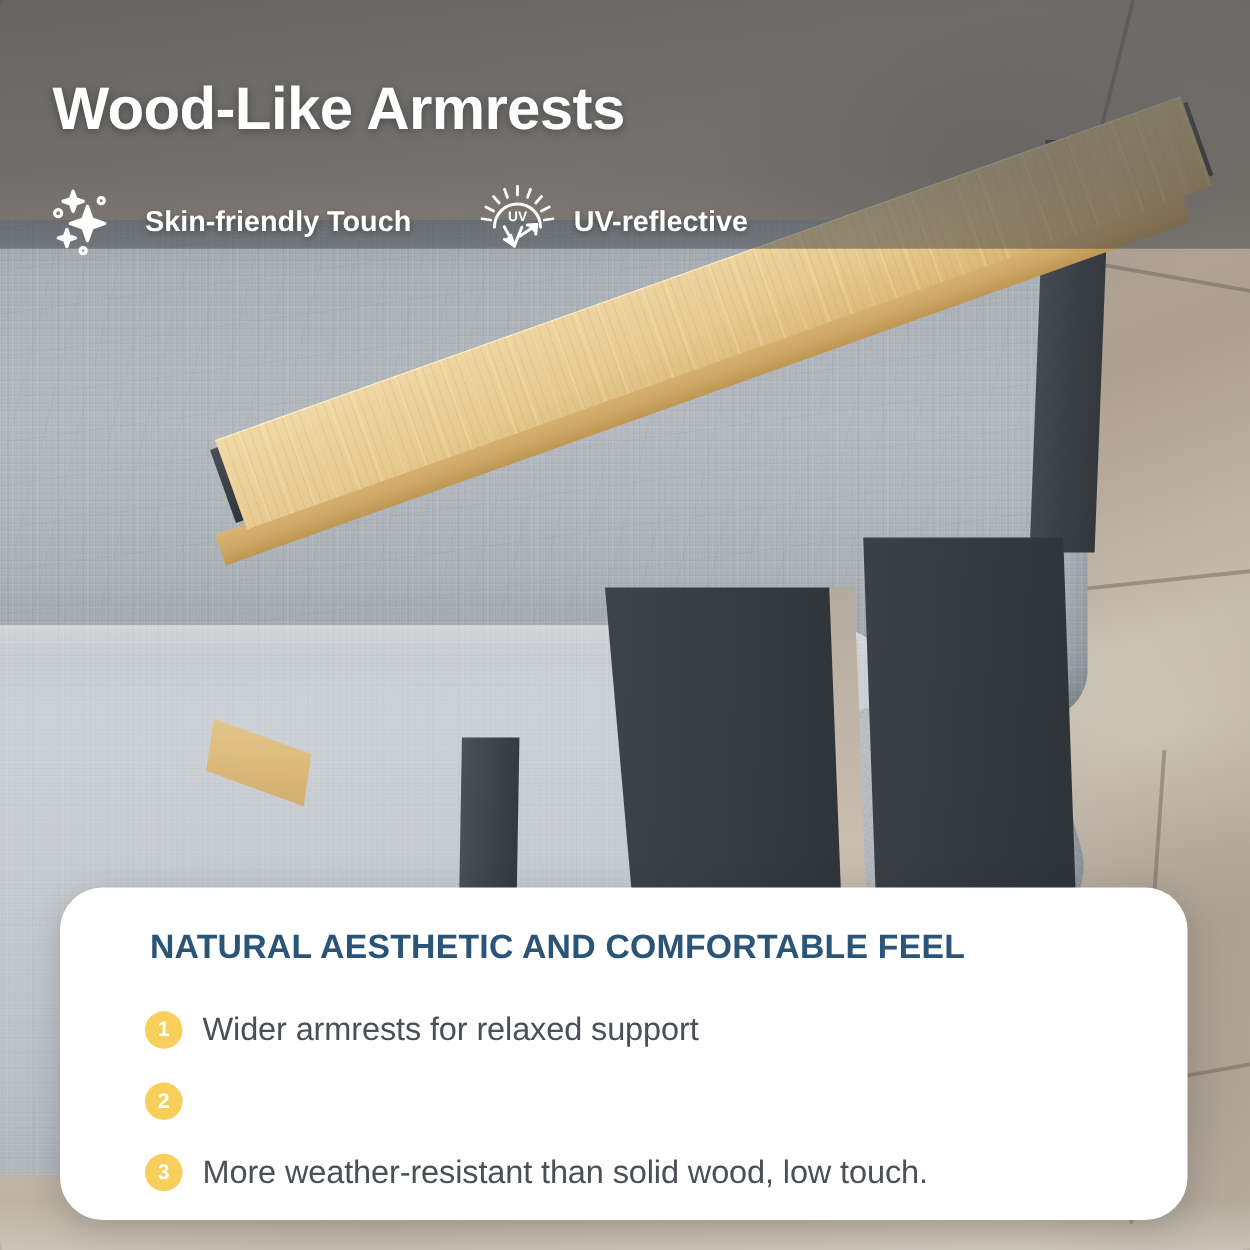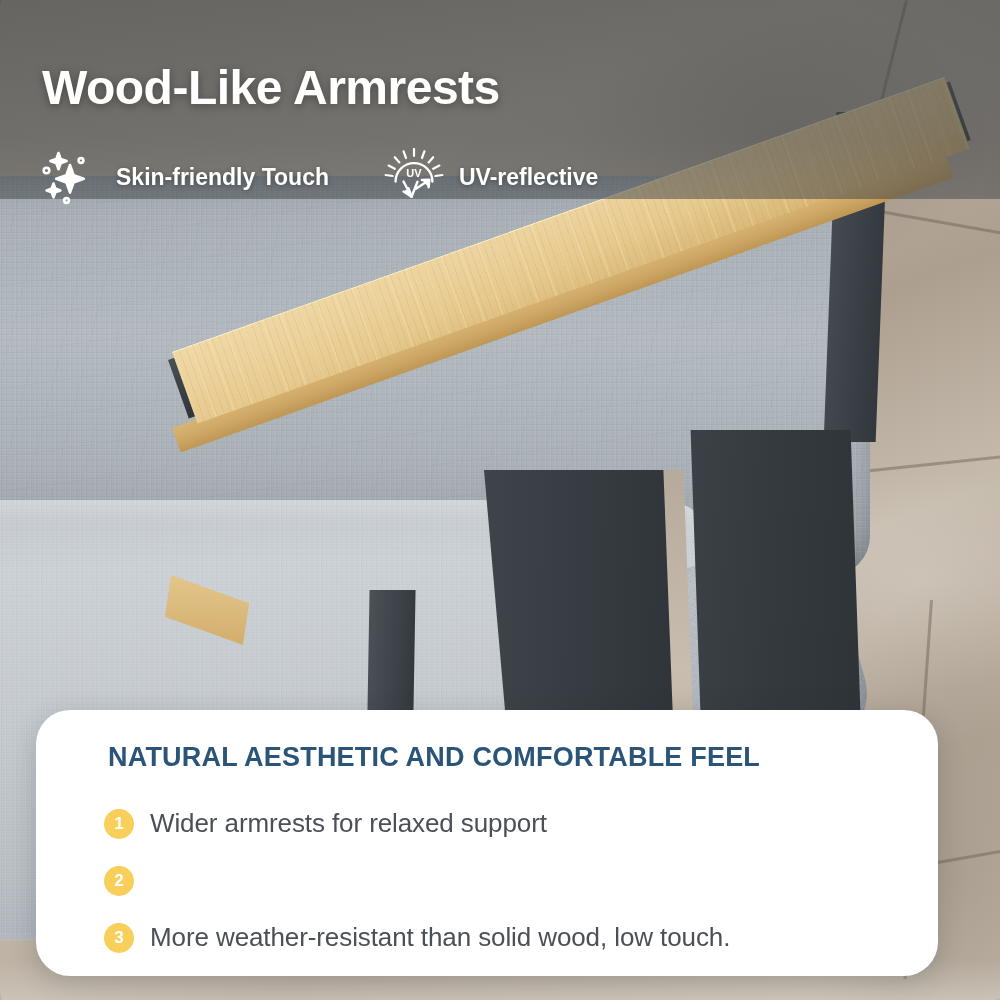--- a/index.html
+++ b/index.html
@@ -158,21 +158,21 @@
   .badges{position:absolute;left:40px;top:116px;display:flex;align-items:center;gap:54px;}
   .badge{display:flex;align-items:center;gap:14px;}
   .badge-label{
     font-size:23px;font-weight:bold;color:#fff;white-space:nowrap;
     text-shadow:0 1px 5px rgba(0,0,0,.35);
   }
   .badge-icon{width:62px;height:58px;flex:0 0 auto;display:block;}
 
   
   .card{
-    position:absolute;left:36px;top:710px;width:902px;height:266px;
+    position:absolute;left:48px;top:710px;width:902px;height:266px;
     background:#ffffff;border-radius:34px;
     box-shadow:0 6px 26px rgba(40,45,50,.22);
     overflow:hidden;
   }
   .card-title{
     position:absolute;left:72px;top:32px;
     font-size:27px;font-weight:bold;color:#2b5578;
     letter-spacing:.2px;white-space:nowrap;
   }
   .bullets{position:absolute;left:68px;top:85px;right:26px;}

